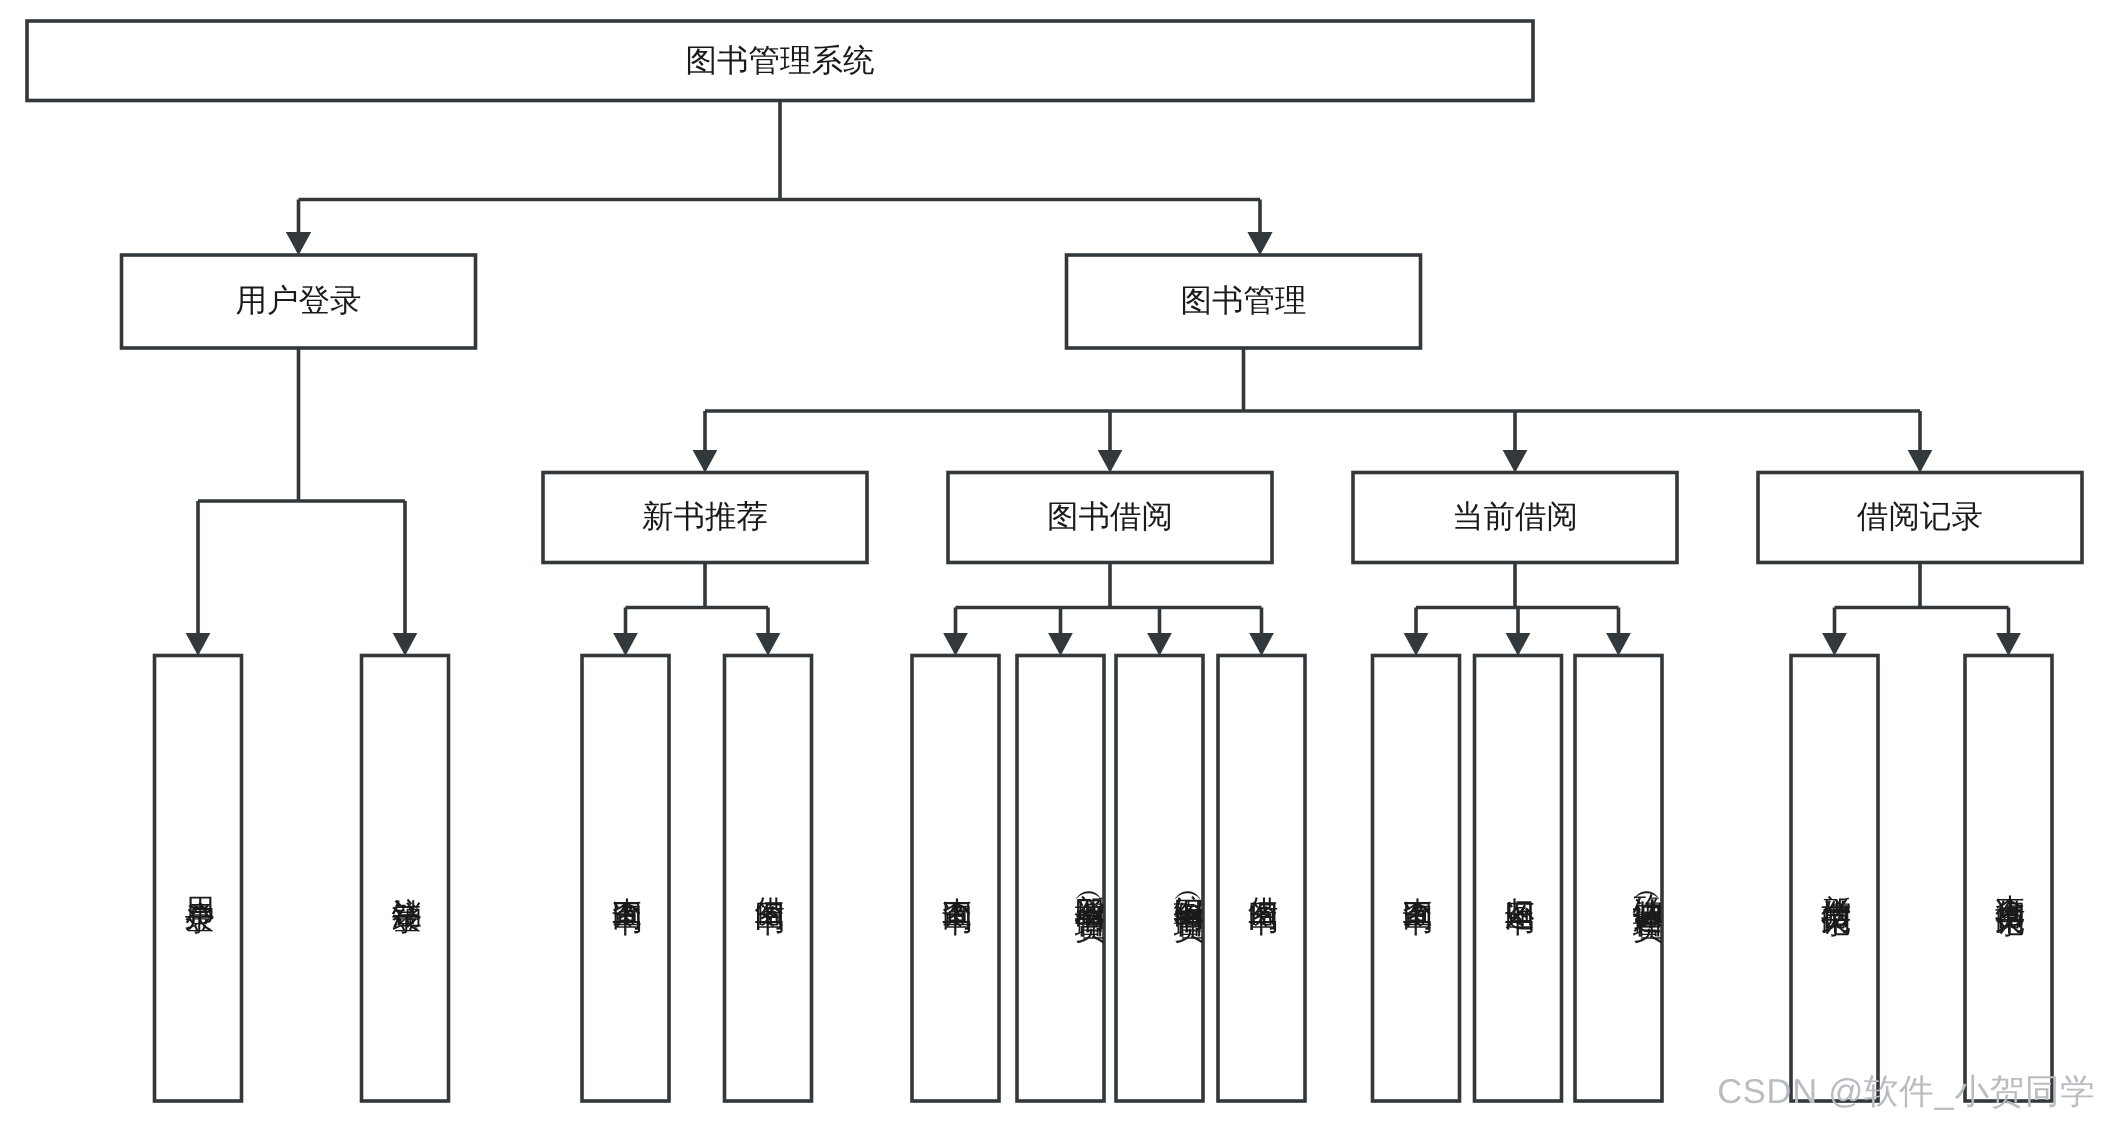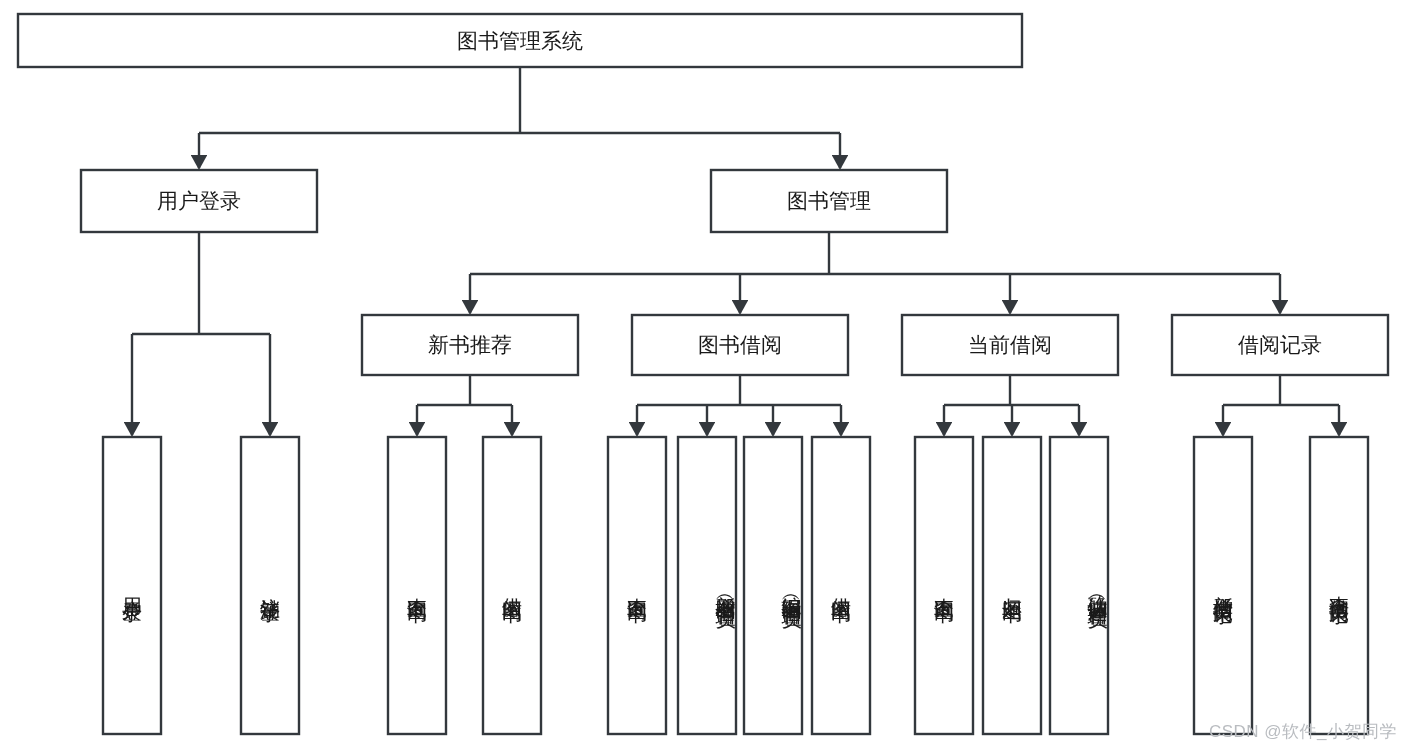--- a/index.html
+++ b/index.html
@@ -50,21 +50,21 @@
   .connector {
     stroke: #33383d;
     stroke-width: 2.4;
     fill: none;
   }
   .watermark {
     position: absolute;
     right: 8px;
     bottom: 4px;
     font-family: "Liberation Sans", "DejaVu Sans", sans-serif;
-    font-size: 17px;
+    font-size: 23px;
     color: #b9bcc0;
     letter-spacing: 0.5px;
     white-space: nowrap;
   }
 </style>
 </head>
 <body>
 
 <svg id="diagram" viewBox="0 0 1405 747">
   <defs>

